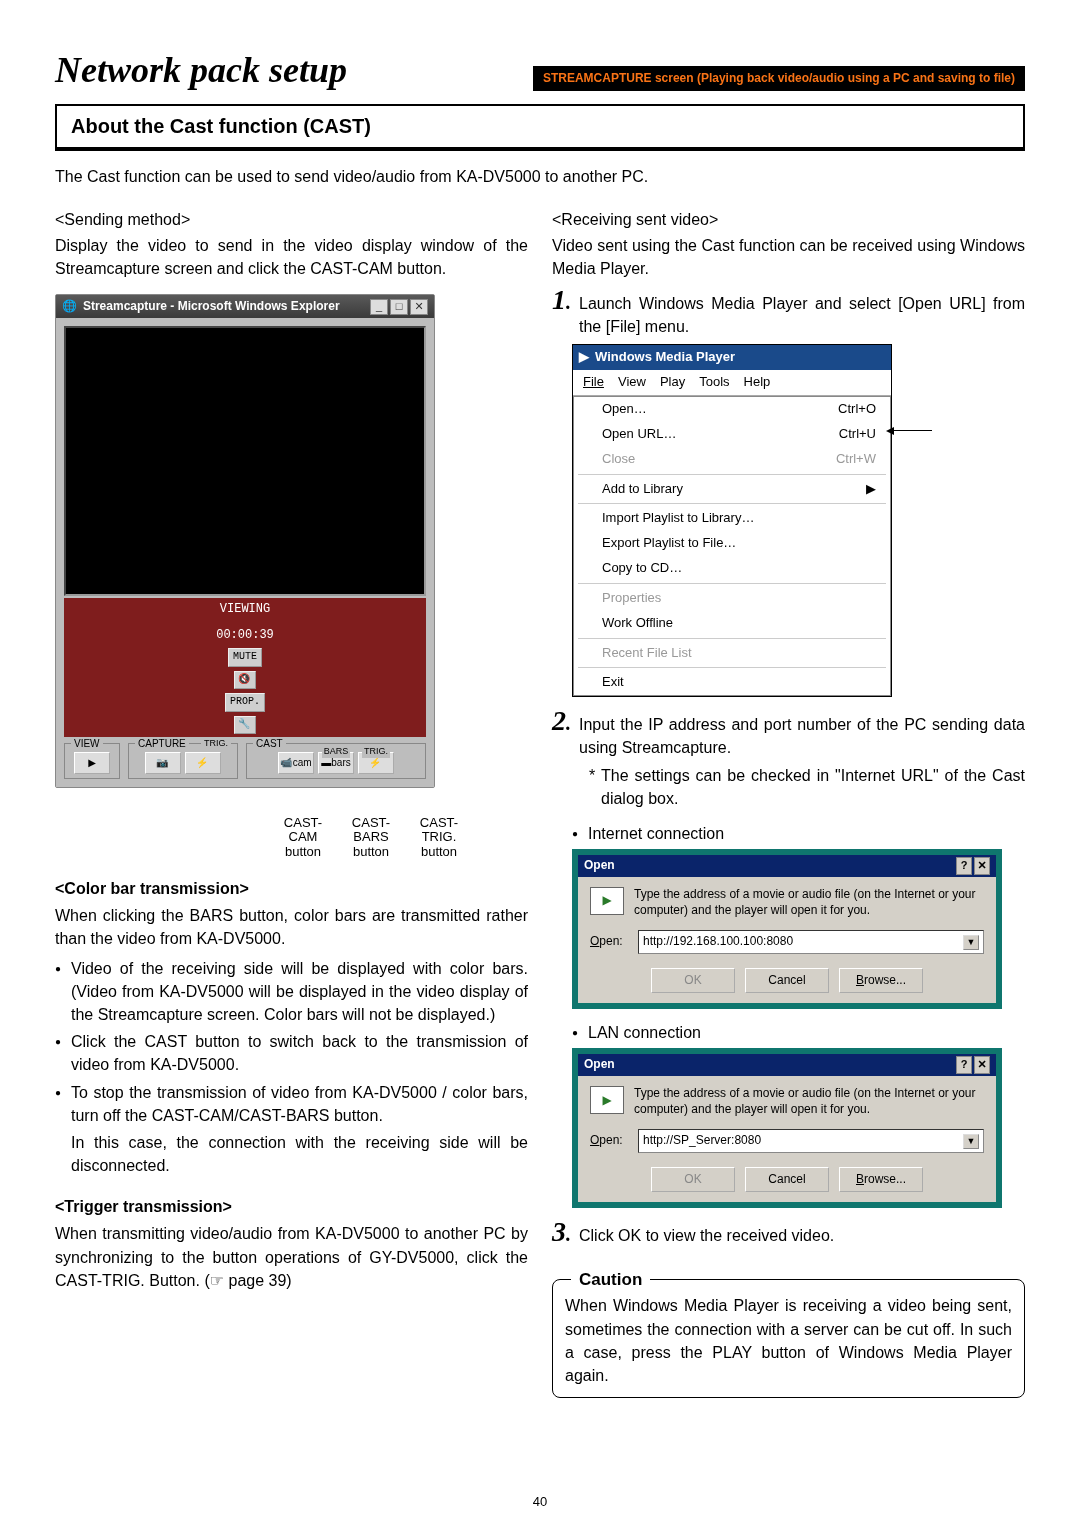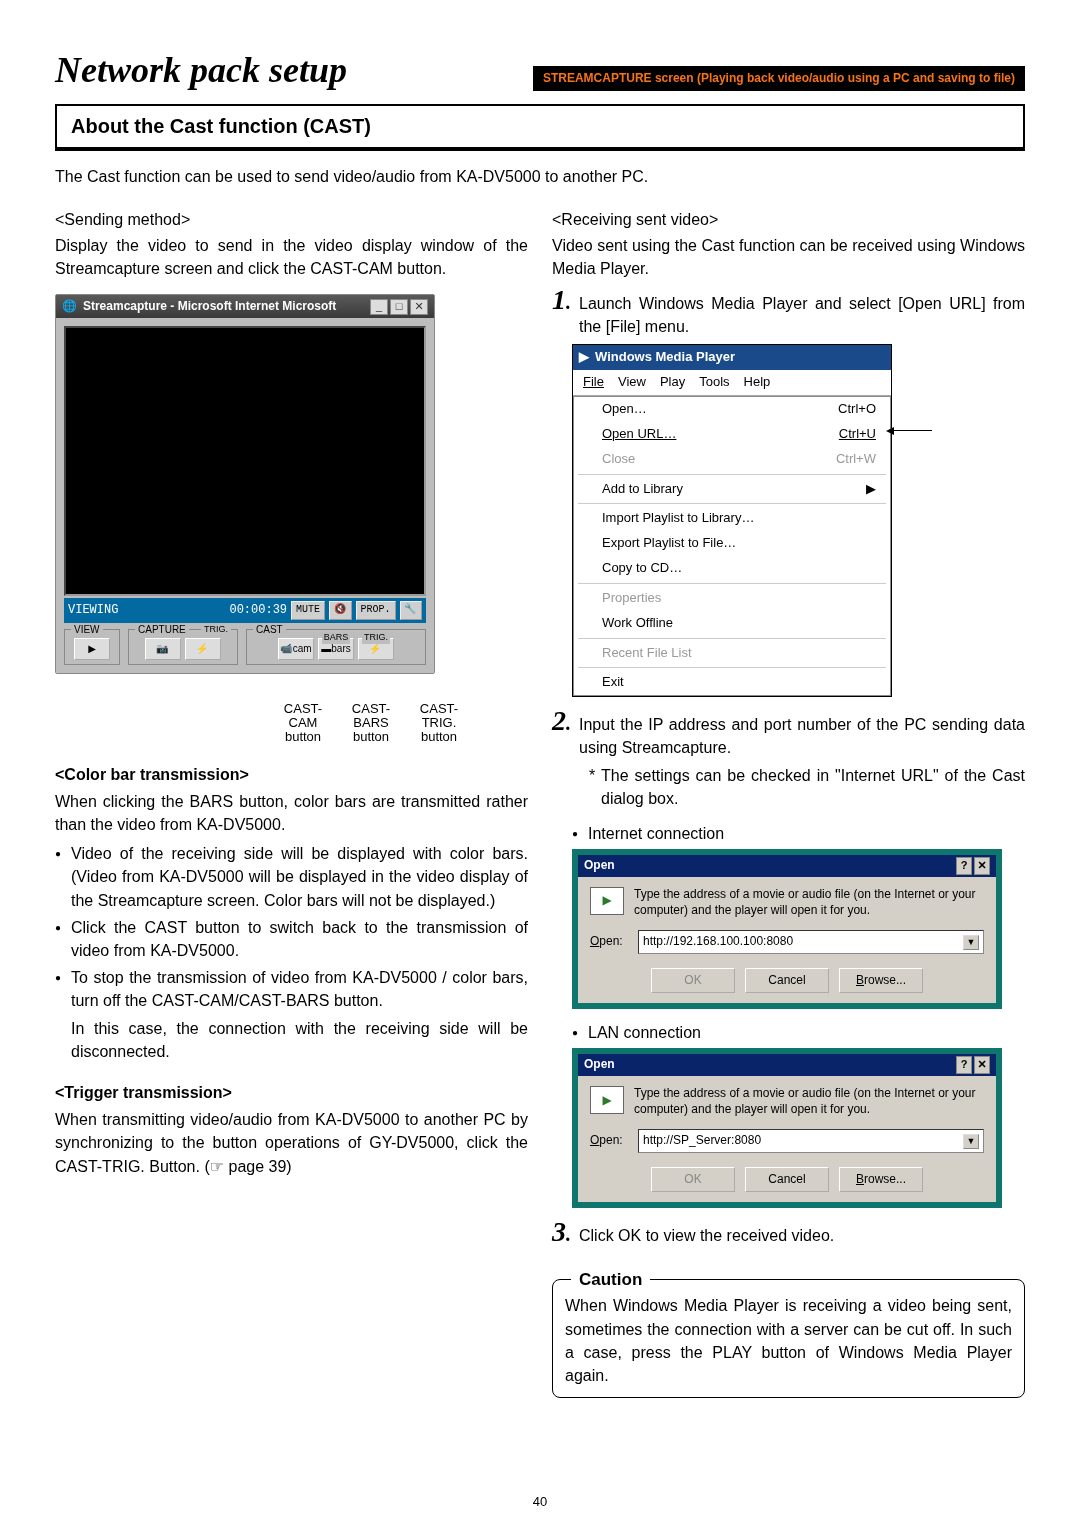--- a/index.html
+++ b/index.html
@@ -91,29 +91,30 @@
     padding: 8px;
     background: #bdbdbd;
   }
   .sc-video {
     background: #000;
     width: 100%;
     height: 270px;
     border: 2px inset #999;
   }
   .sc-status {
-    background: #0369a1;
+    background: #7f1d1d;
     color: #fff;
     display: flex;
     align-items: center;
     font-family: "Courier New", monospace;
     font-size: 12px;
     padding: 3px 4px;
     gap: 4px;
     margin-top: 2px;
+    flex-direction: column;
   }
   .sc-status .spacer { flex: 1; }
   .sc-smallbtn {
     background: #cfcfcf;
     color: #000;
     border: 1px outset #eee;
     padding: 1px 4px;
     font-size: 10px;
     text-align: center;
   }
@@ -251,21 +252,20 @@
   }
   .wmp-item, .wmp-item-dis, .wmp-sep {
     display: flex;
     justify-content: space-between;
     padding: 3px 14px 3px 28px;
   }
   .wmp-item-dis { color: #999; }
   .wmp-sep { border-top: 1px solid #ccc; height: 0; padding: 0; margin: 2px 4px; }
   .wmp-arrow-pointer {
     position: relative;
-    text-decoration: underline;
   }
   .wmp-pointer-line {
     position: absolute;
     right: -42px;
     top: 8px;
     width: 40px;
     border-top: 1px solid #000;
   }
   .wmp-pointer-line::before {
     content: "";
@@ -411,21 +411,21 @@
 
   <div class="cols">
 
     <div class="col">
       <p class="sub-heading">&lt;Sending method&gt;</p>
       <p class="para just">Display the video to send in the video display window of the Streamcapture screen and click the CAST-CAM button.</p>
 
       <div class="sc-window" style="margin-top:14px;">
         <div class="sc-titlebar">
           <span>🌐</span>
-          <span class="sc-title">Streamcapture - Microsoft Internet Microsoft</span>
+          <span class="sc-title">Streamcapture - Microsoft Windows Explorer</span>
           <div class="sc-winbtns">
             <div class="sc-winbtn">_</div>
             <div class="sc-winbtn">□</div>
             <div class="sc-winbtn">✕</div>
           </div>
         </div>
         <div class="sc-inner">
           <div class="sc-video"></div>
           <div class="sc-status">
             <span>VIEWING</span>

